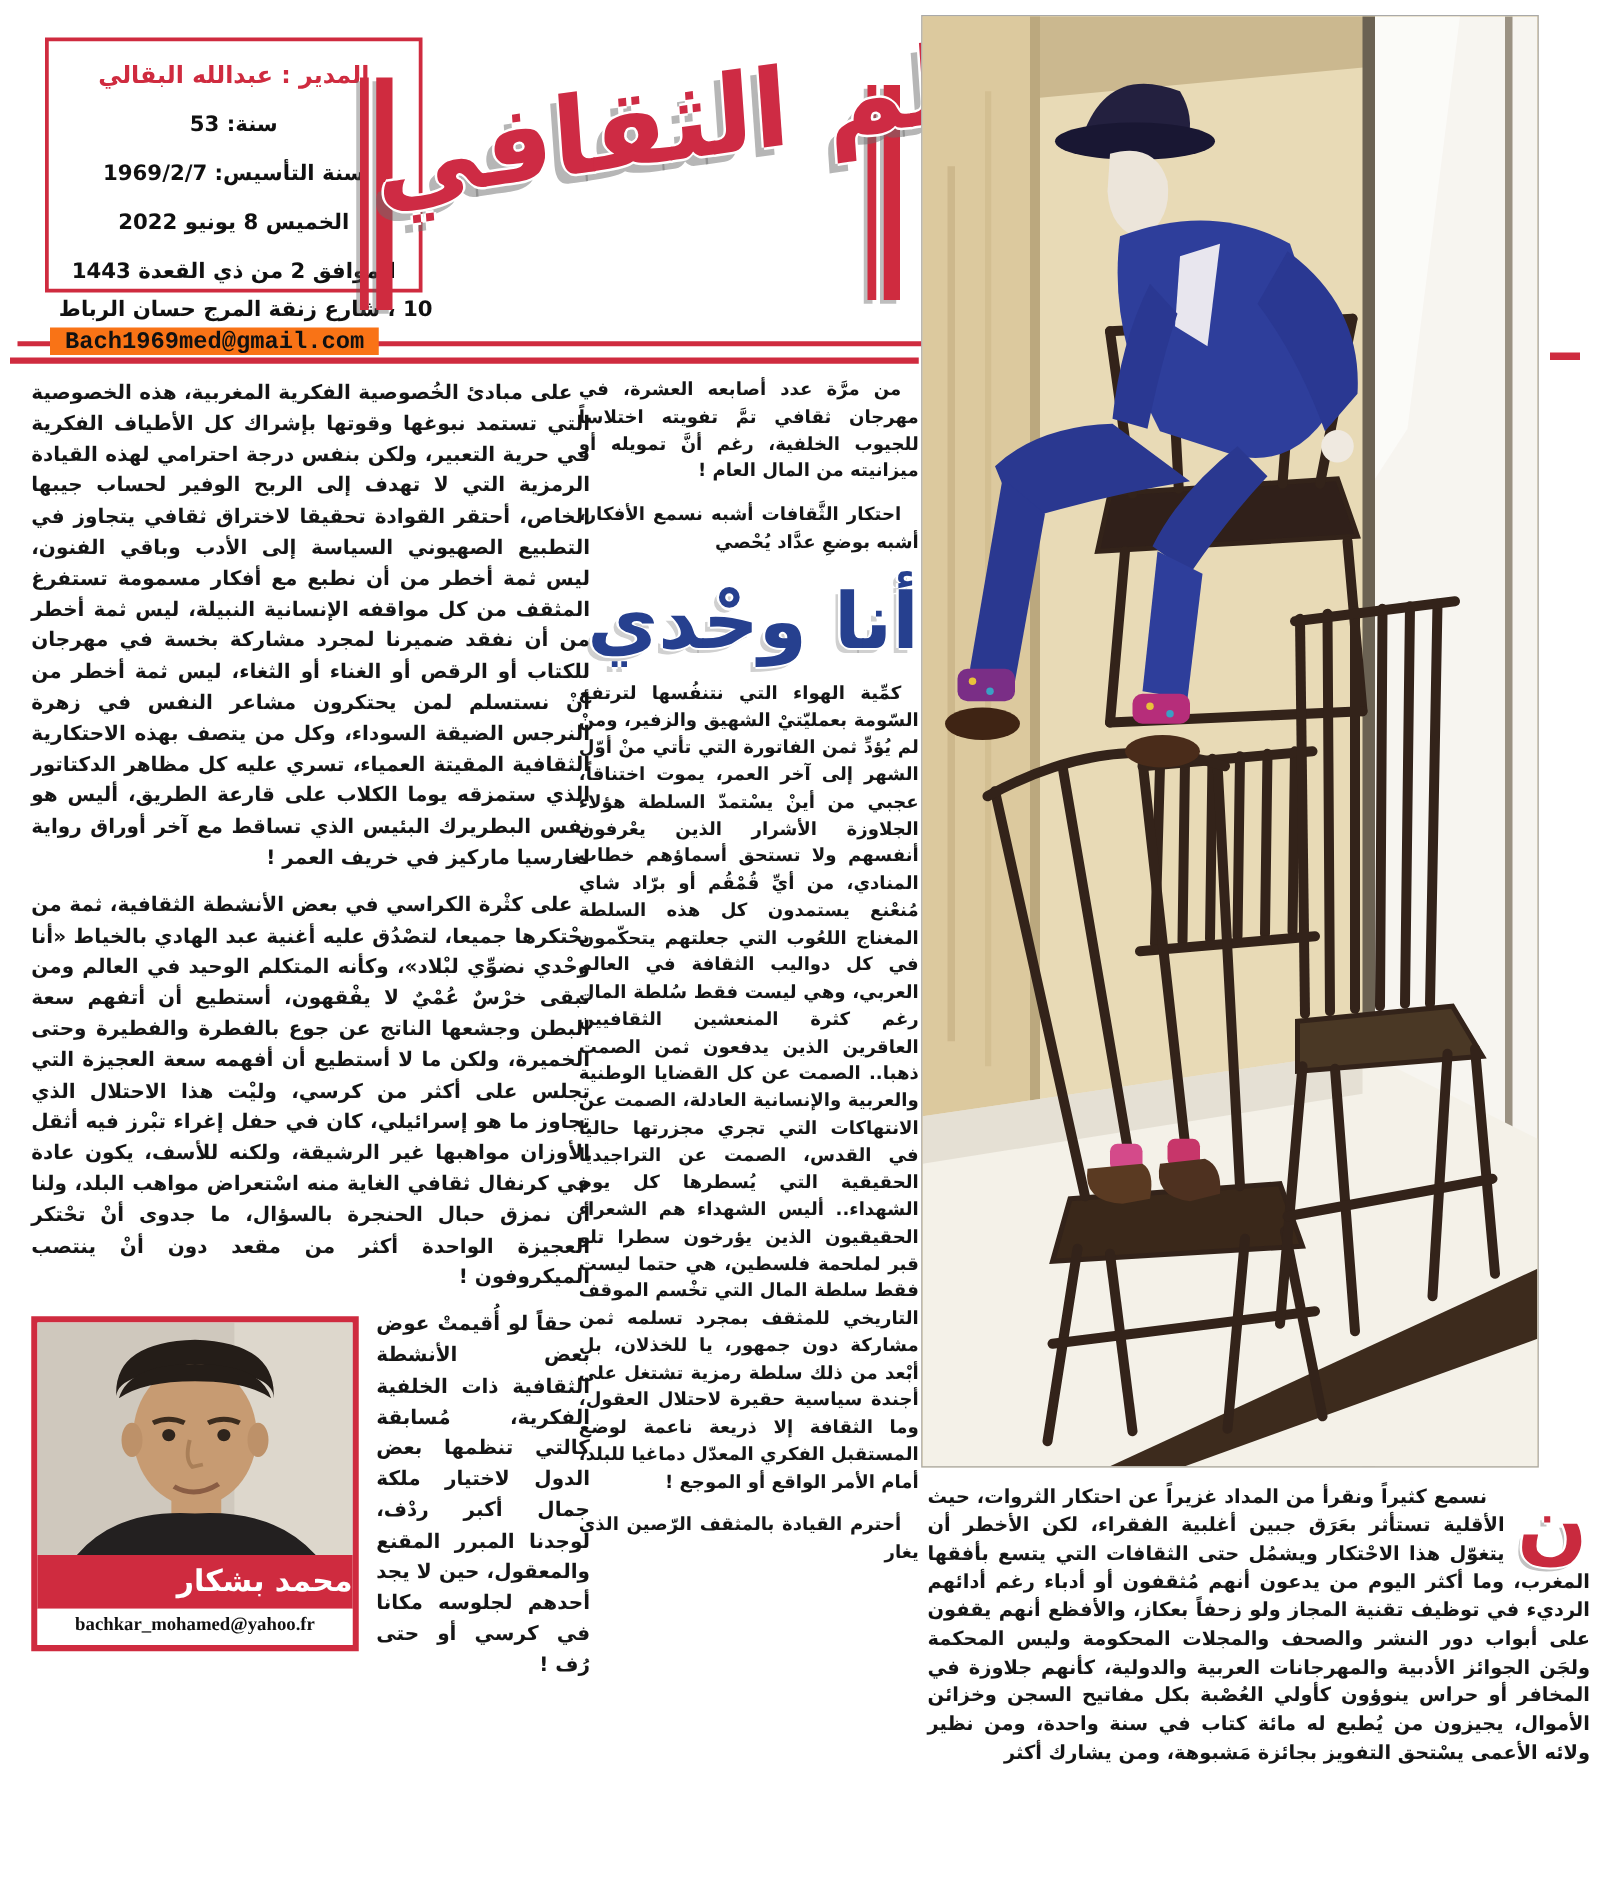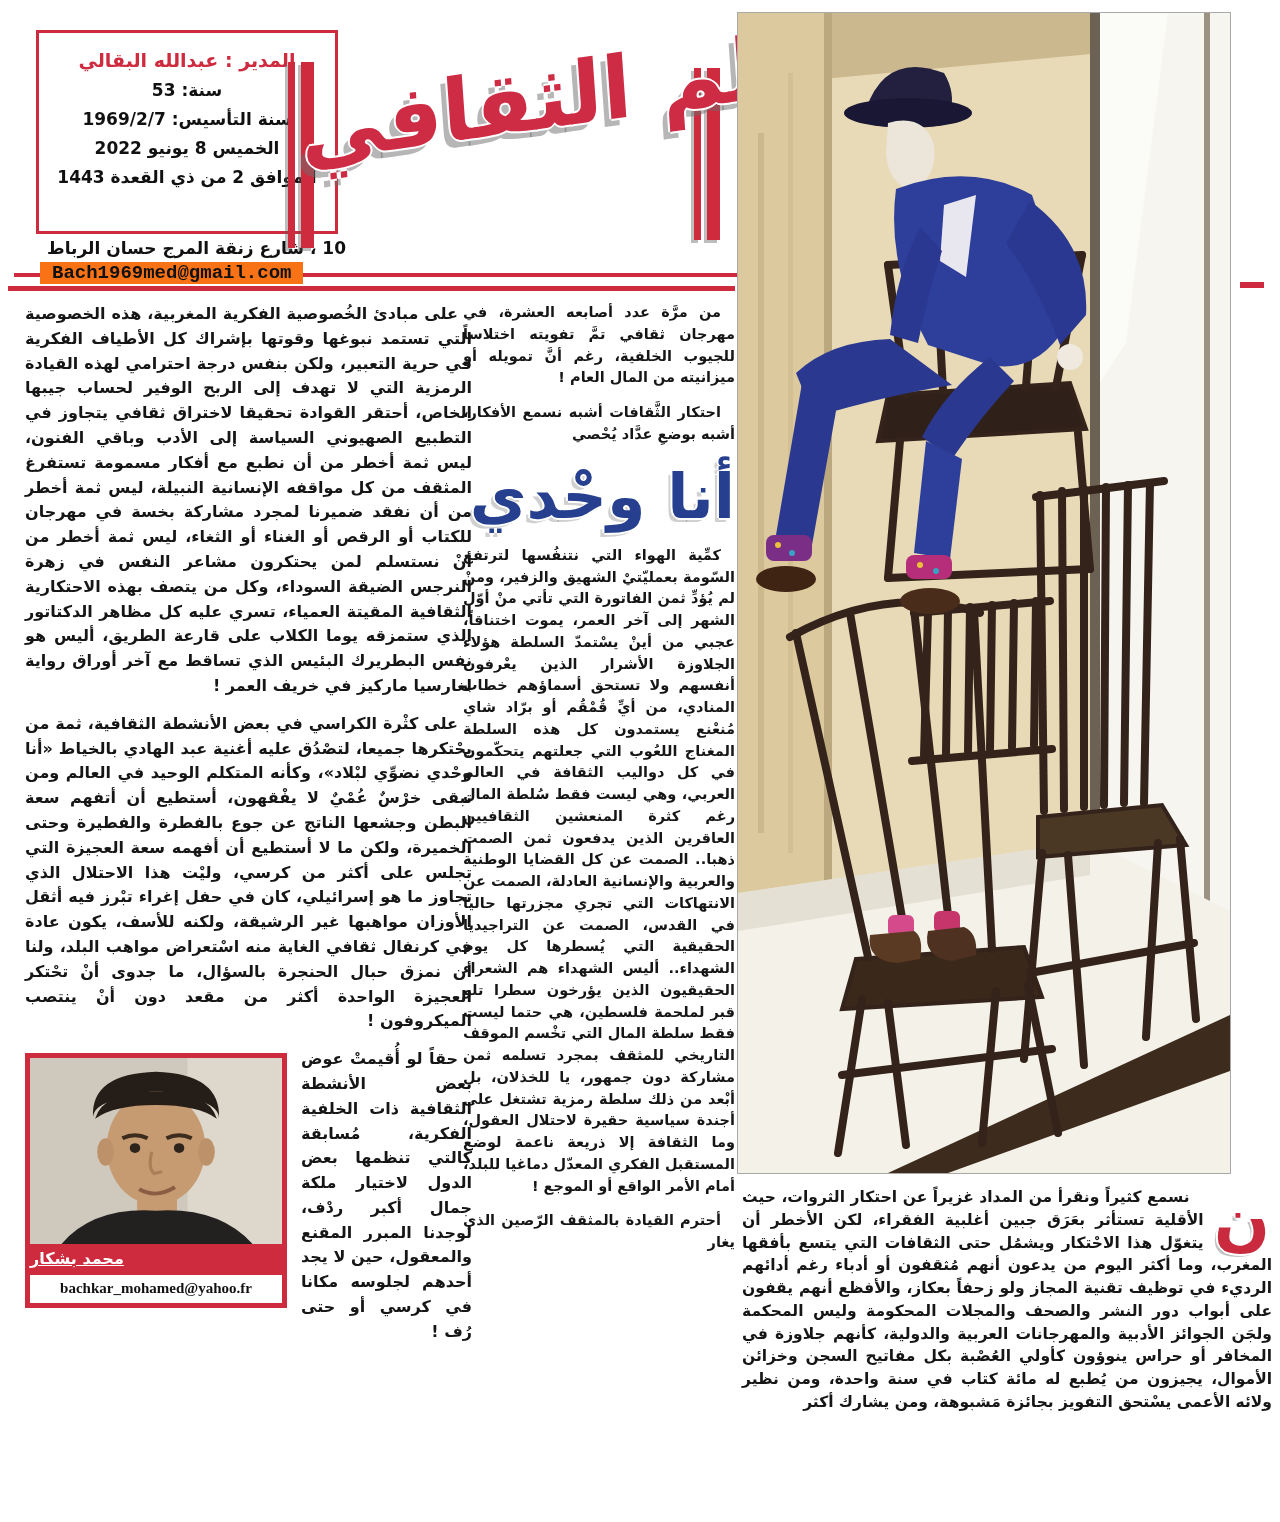--- a/index.html
+++ b/index.html
@@ -2,21 +2,21 @@
 <html lang="ar"><head>
 <meta charset="utf-8">
 <style>
   html,body{margin:0;padding:0;background:#ffffff;}
   .page{position:relative;width:1280px;height:1514px;background:#fff;overflow:hidden;
         font-family:"DejaVu Sans",sans-serif;}
   
   .infobox{position:absolute;left:36px;top:30px;width:296px;height:198px;
            border:3px solid #cf2b3f;background:#fff;direction:rtl;text-align:center;}
   .infobox .director{margin-top:16px;font-size:19px;font-weight:bold;color:#cf2b3f;}
-  .infobox .row{margin-top:9px;font-size:17px;font-weight:bold;color:#111;}
+  .infobox .row{margin-top:19px;font-size:17px;font-weight:bold;color:#111;}
   .address{position:absolute;left:10px;top:238px;width:336px;text-align:right;direction:rtl;
            font-size:17px;font-weight:bold;color:#111;}
   .email-row{position:absolute;left:14px;top:262px;width:724px;height:26px;}
   .email-rule{position:absolute;left:0;right:0;top:11px;height:4px;background:#cf2b3f;}
   .email-text{position:absolute;left:26px;top:0;background:#f97316;padding:0 12px;
               font-family:Liberation Mono, monospace;font-weight:bold;font-size:19px;color:#111;}
   .paper-title{position:absolute;left:298px;top:52px;width:436px;text-align:center;
                font-size:86px;font-weight:bold;color:#ce2b44;white-space:nowrap;
                transform:rotate(-8deg) skewX(-4deg);transform-origin:center;
                text-shadow:-2px 0 0 #fff,2px 0 0 #fff,0 -2px 0 #fff,0 2px 0 #fff,
@@ -45,22 +45,22 @@
   .headline .l2{font-size:56px;font-weight:bold;white-space:nowrap;}
   .headline .w-yellow{color:#f2b31e;text-shadow:-1px 0 #6b5410,1px 0 #6b5410,0 1px #6b5410,0 -1px #6b5410;}
   .headline .w-blue{color:#26408f;text-shadow:-2px 0 #fff,2px 0 #fff,-4px 4px 0 rgba(120,120,120,.35);}
   
   .dropcap{float:right;font-size:66px;line-height:.95;color:#c92a3e;font-weight:bold;
            margin:4px 2px 0 10px;text-shadow:-2px 0 #fff,2px 0 #fff,0 2px #fff,-3px 3px 0 rgba(120,120,120,.45);}
   
   .author-card{float:left;width:252px;margin:6px 14px 4px 0;border:5px solid #cf2b3f;background:#fff;}
   .author-photo{height:186px;overflow:hidden;background:#cfc8bd;}
   .author-photo svg{display:block;width:100%;height:100%;}
-  .author-name{background:#cf2b3f;color:#fff;text-align:left;font-size:16px;
-               font-weight:bold;padding:3px 0;direction:rtl;text-decoration:underline;}
+  .author-name{background:#cf2b3f;color:#fff;text-align:right;font-size:24px;
+               font-weight:bold;padding:3px 0;direction:rtl;}
   .author-email{background:#fff;color:#111;text-align:center;font-size:15px;font-weight:bold;
                 font-family:"Liberation Serif",serif;padding:2px 11px 3px;}
   .final-line{margin-top:16px;}
 </style>
 </head>
 <body>
 
 <div class="page">
 
   <div class="infobox">

